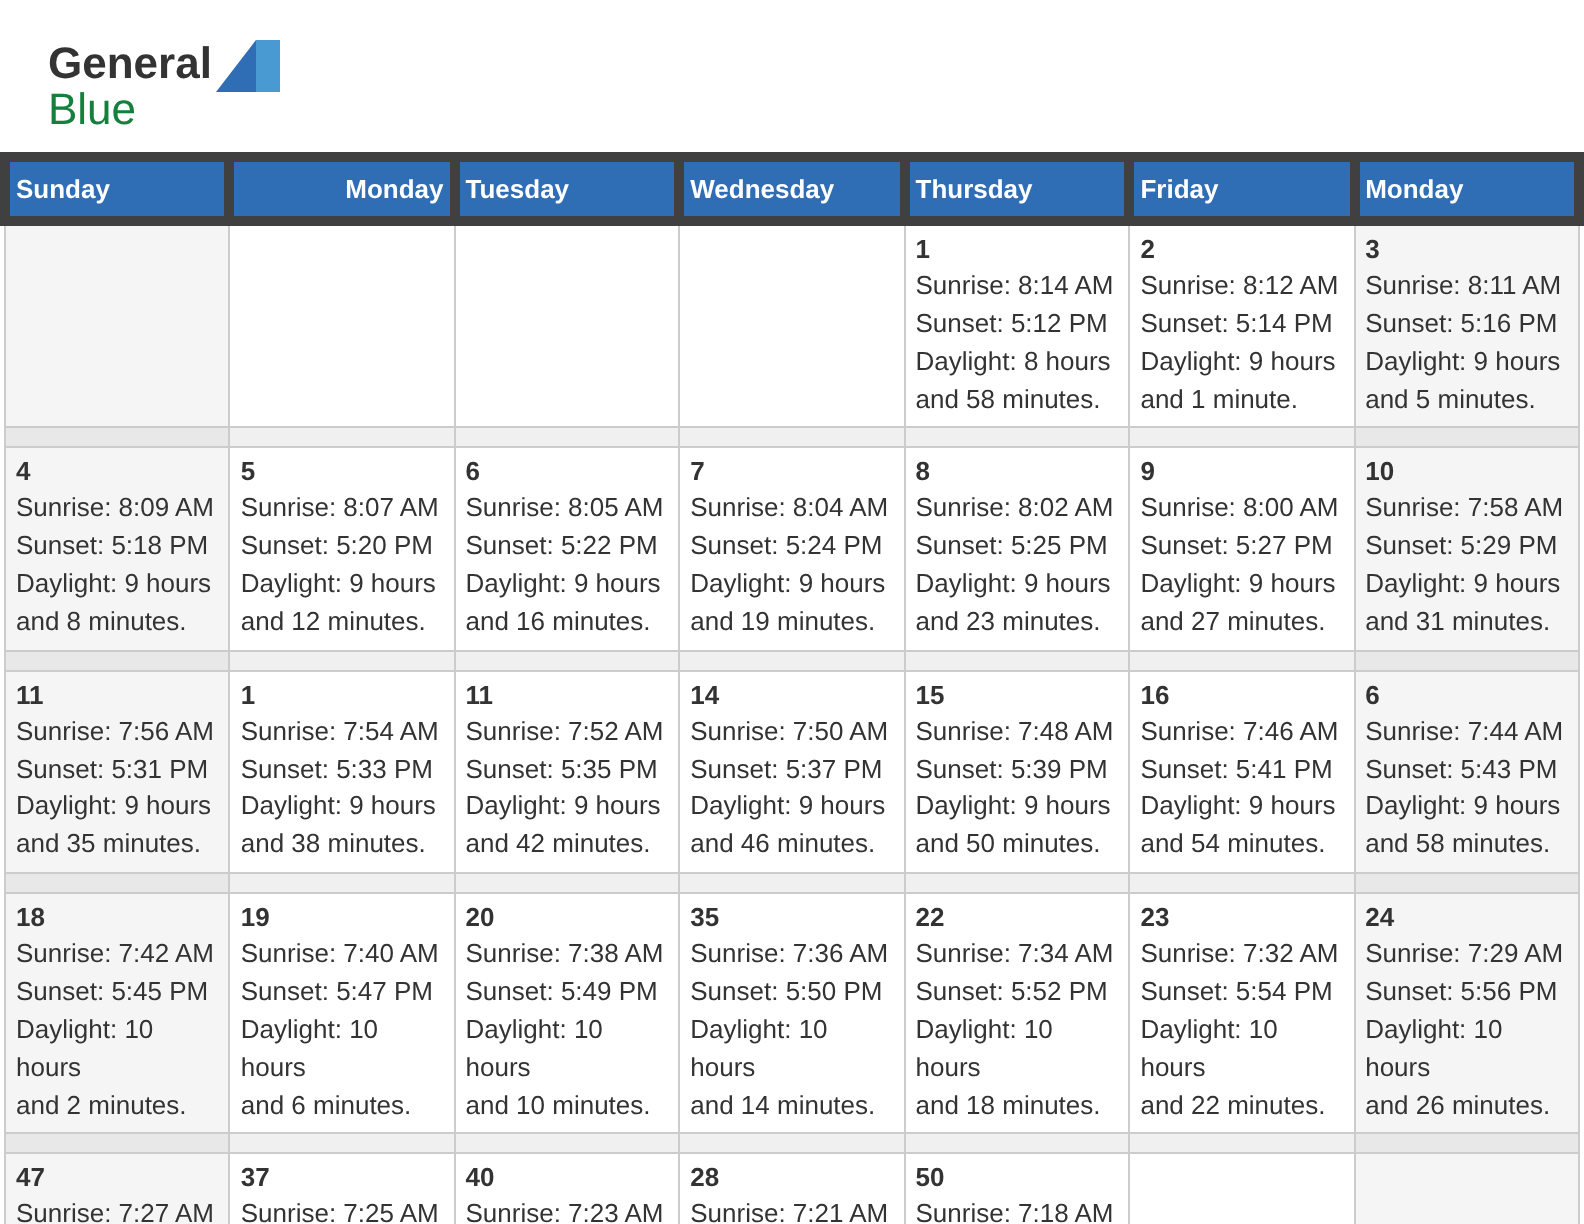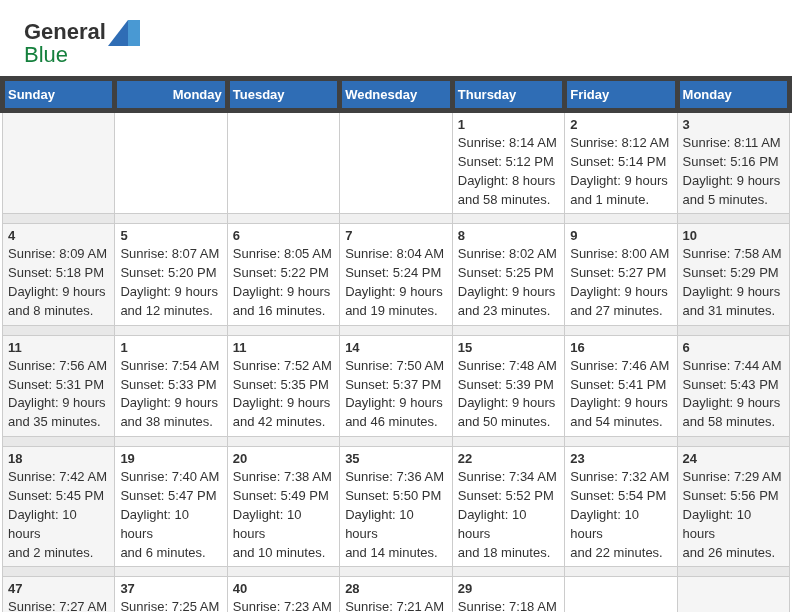--- a/index.html
+++ b/index.html
@@ -275,20 +275,20 @@
         </td>
         <td>
           <span class="day-num">40</span>
           <div class="day-info">Sunrise: 7:23 AM<br>Sunset: 6:02 PM<br>Daylight: 10 hours<br>and 39 minutes.</div>
         </td>
         <td>
           <span class="day-num">28</span>
           <div class="day-info">Sunrise: 7:21 AM<br>Sunset: 6:04 PM<br>Daylight: 10 hours<br>and 43 minutes.</div>
         </td>
         <td>
-          <span class="day-num">29</span>
+          <span class="day-num">50</span>
           <div class="day-info">Sunrise: 7:18 AM<br>Sunset: 6:06 PM<br>Daylight: 10 hours<br>and 47 minutes.</div>
         </td>
         <td></td>
         <td></td>
       </tr>
     </tbody>
 </table>
 
 </body></html>

